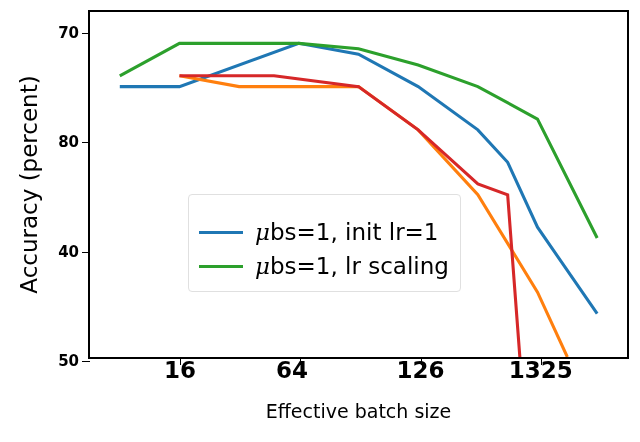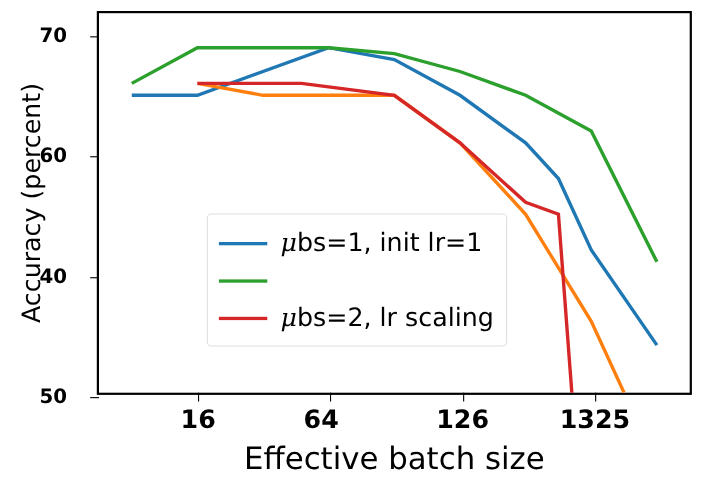--- a/index.html
+++ b/index.html
@@ -12,54 +12,54 @@
     left:88px;top:10px;width:541px;height:349px;
     border:2.2px solid #000000;
     box-sizing:border-box;
     background:#ffffff;
   }
   #svg-layer{position:absolute;left:0;top:0;width:100%;height:100%;}
 
   
   .ytick{position:absolute;left:-8px;width:8px;height:0;border-top:1.9px solid #000;}
   .ytlabel{
-    position:absolute;right:100%;margin-right:29px;
-    font-size:18px;font-weight:bold;color:#000;
+    position:absolute;right:100%;margin-right:11px;
+    font-size:15px;font-weight:bold;color:#000;
     transform:translateY(-50%);white-space:nowrap;
     font-family:"DejaVu Sans",sans-serif;
     text-align:right;
   }
   .xtick{position:absolute;top:100%;height:8px;width:0;border-left:1.9px solid #000;}
   .xtlabel{
-    position:absolute;top:100%;margin-top:12px;
+    position:absolute;top:100%;
     font-size:23px;font-weight:bold;color:#000;
     transform:translateX(-50%);white-space:nowrap;
     font-family:"DejaVu Sans",sans-serif;
   }
 
   #xlabel{
     position:absolute;left:88px;width:541px;top:400px;
-    text-align:center;font-size:28px;color:#000;
+    text-align:center;font-size:19px;color:#000;
     font-family:"DejaVu Sans",sans-serif;
   }
   #ylabel{
     position:absolute;left:0;top:0;
     width:349px;height:28px;
     transform-origin:0 0;
     transform:translate(16px,359px) rotate(-90deg);
     text-align:center;font-size:23px;color:#000;
     font-family:"DejaVu Sans",sans-serif;
   }
 
   
   #legend{
     position:absolute;left:98px;top:182px;
     background:#ffffff;
     border:1px solid #e0e0e0;border-radius:4px;
-    padding:9px 11px 8px 10px;
+    padding:20px 11px 8px 10px;
     box-sizing:border-box;
   }
   .legend-row{display:flex;align-items:center;height:34px;}
   .legend-swatch{width:44px;height:0;border-top:3.1px solid #000;margin-right:12px;flex:0 0 auto;}
   .legend-text{font-size:23px;color:#000;white-space:nowrap;font-family:"DejaVu Sans",sans-serif;}
   .legend-text i{font-family:"DejaVu Serif",serif;font-style:italic;}
 </style>
 </head>
 <body>
 
@@ -72,21 +72,21 @@
         <polyline points="30.01,64.55 90.13,31.73 210.36,31.73 270.48,37.20 330.60,53.61 390.72,75.49 450.83,108.31 510.95,228.66" fill="none" stroke="#2ca02c" stroke-width="3.1" stroke-linejoin="miter" stroke-linecap="butt"></polyline>
         <polyline points="90.13,64.55 185.41,64.55 270.48,75.49 330.60,119.25 390.72,173.95 420.77,184.89 434.68,370.88" fill="none" stroke="#d62728" stroke-width="3.1" stroke-linejoin="miter" stroke-linecap="butt"></polyline>
       </svg>
 
     <div id="yticks">
         <div class="ytick" style="top: 349px;"></div>
         <div class="ytlabel" style="top: 349px;">50</div>
         <div class="ytick" style="top: 239.596px;"></div>
         <div class="ytlabel" style="top: 239.596px;">40</div>
         <div class="ytick" style="top: 130.191px;"></div>
-        <div class="ytlabel" style="top: 130.191px;">60</div>
+        <div class="ytlabel" style="top: 130.191px;">80</div>
         <div class="ytick" style="top: 20.7868px;"></div>
         <div class="ytlabel" style="top: 20.7868px;">70</div>
       </div>
     <div id="xticks">
         <div class="xtick" style="left: 90.128px;"></div>
         <div class="xtlabel" style="left: 90.128px;">16</div>
         <div class="xtick" style="left: 210.363px;"></div>
         <div class="xtlabel" style="left: 202px;">64</div>
         <div class="xtick" style="left: 330.598px;"></div>
         <div class="xtlabel" style="left: 330.598px;">126</div>
@@ -94,24 +94,21 @@
         <div class="xtlabel" style="left: 450.833px;">1325</div>
       </div>
 
     <div id="legend">
       <div class="legend-row">
         <span class="legend-swatch" style="border-top-color: rgb(31, 119, 180);"></span>
         <span class="legend-text"><i>μ</i>bs=1, init lr=1</span>
       </div>
       <div class="legend-row">
         <span class="legend-swatch" style="border-top-color: rgb(44, 160, 44);"></span>
-      </div>
-      <div class="legend-row">
-        <span class="legend-swatch" style="border-top-color: rgb(214, 39, 40);"></span>
-        <span class="legend-text"><i>μ</i>bs=2, lr scaling</span>
+        <span class="legend-text"><i>μ</i>bs=1, lr scaling</span>
       </div>
     </div>
   </div>
 
   <div id="xlabel">Effective batch size</div>
   <div id="ylabel">Accuracy (percent)</div>
 
 </div>
 
 </body></html>

